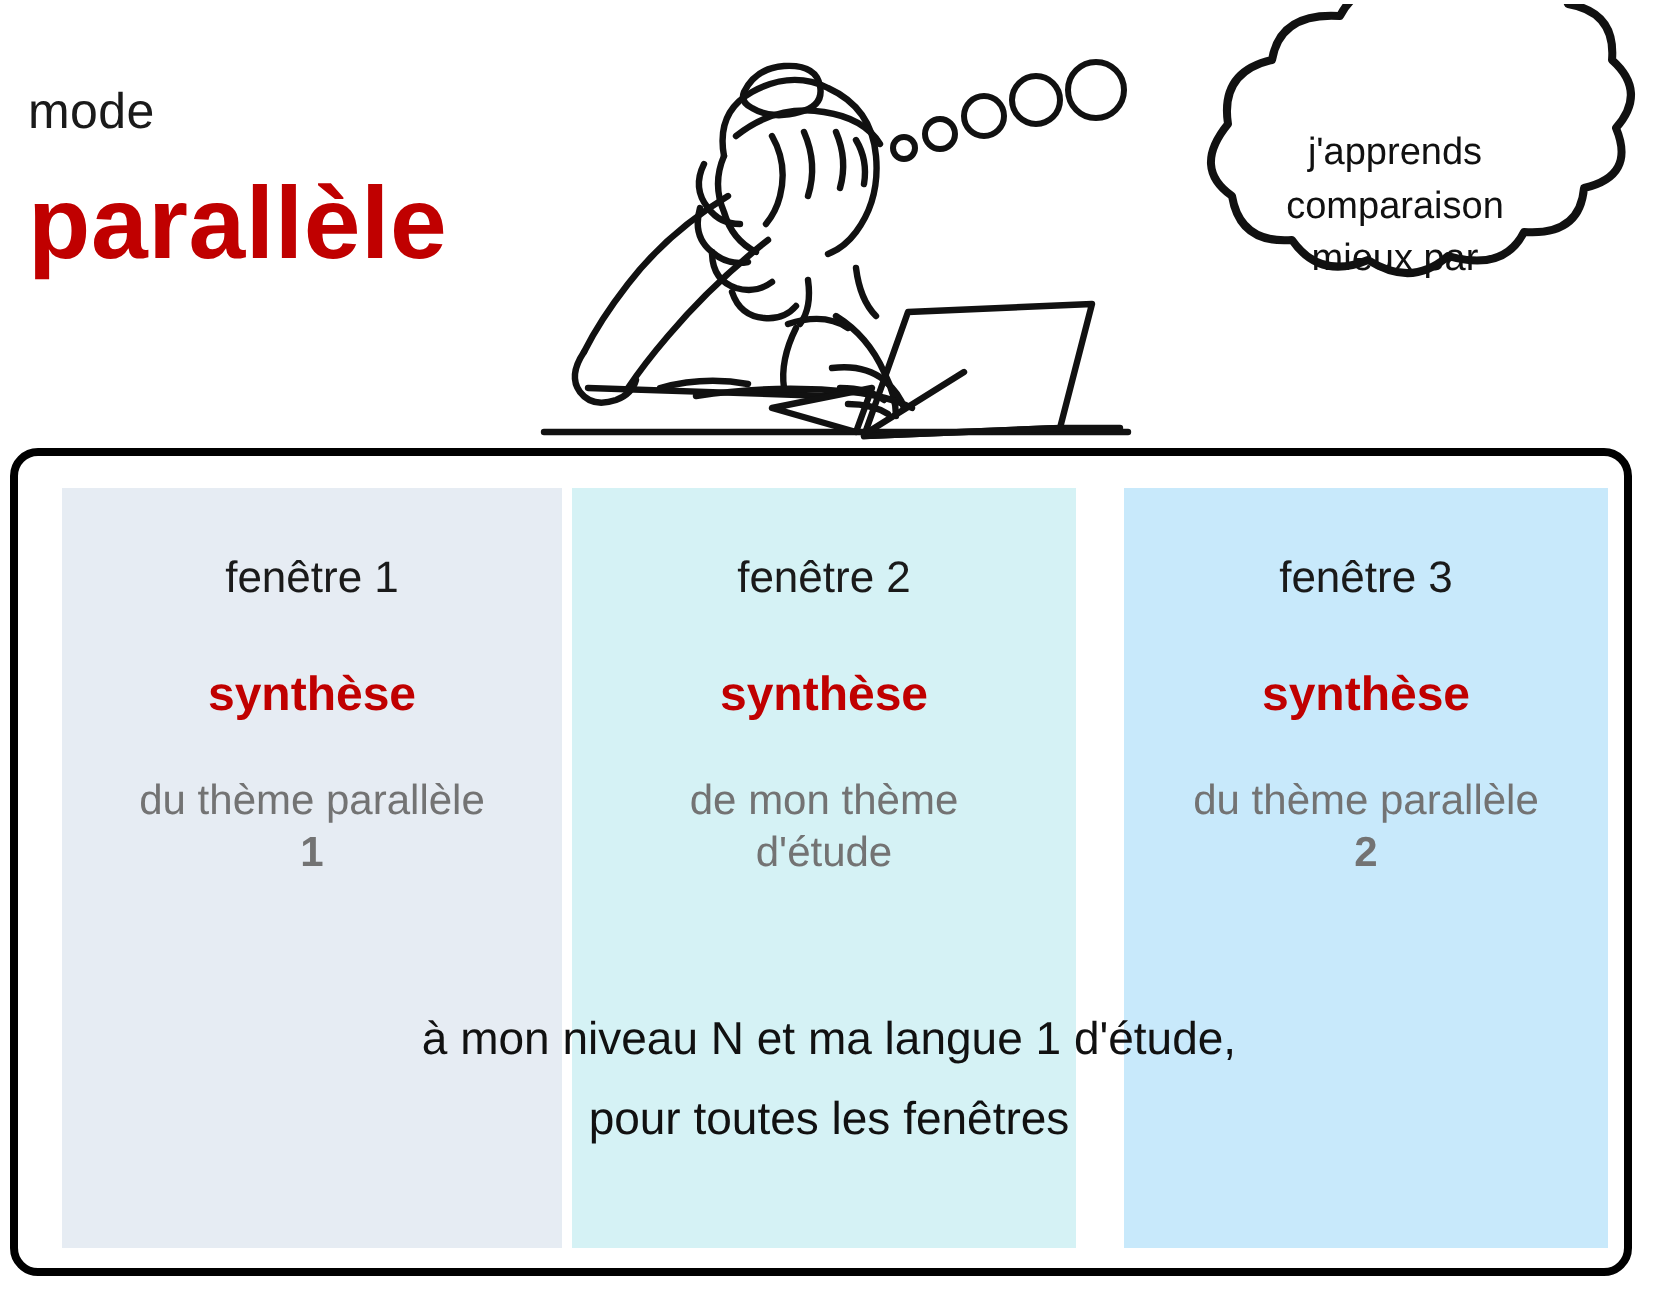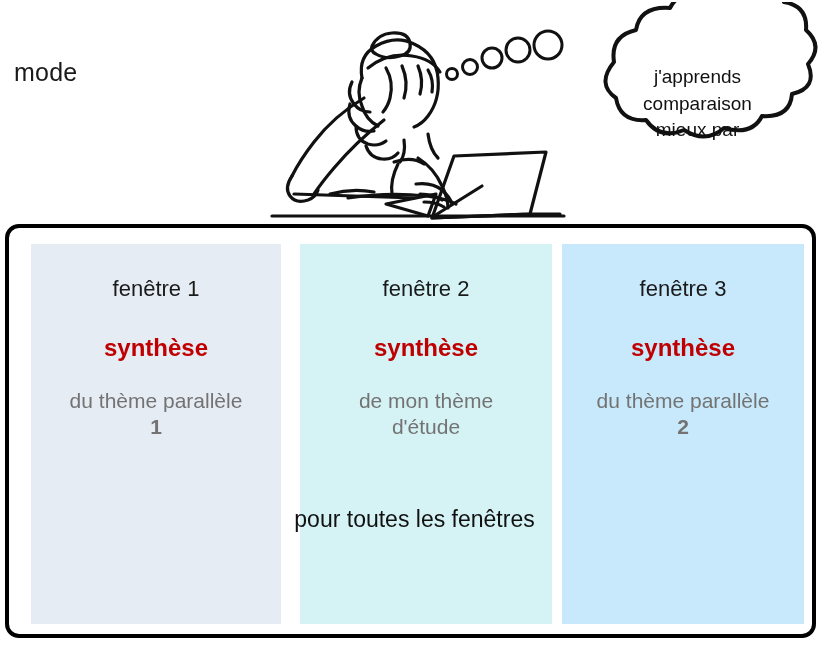--- a/index.html
+++ b/index.html
@@ -26,21 +26,20 @@
   }
 
   #mode-label {
     position: absolute;
     left: 14px;
     top: 44px;
     font-size: 25px;
     color: #1a1a1a;
     letter-spacing: 0.2px;
     line-height: 1;
-    margin-top: 16px;
   }
 
   #mode-title {
     position: absolute;
     left: 14px;
     top: 86px;
     font-size: 51px;
     font-weight: bold;
     color: #c00000;
     letter-spacing: 0.3px;
@@ -107,21 +106,21 @@
     width: 811px;
     height: 414px;
   }
 
   .panel {
     position: absolute;
     top: 16px;
     height: 380px;
   }
   #panel-1 { left: 22px;  width: 250px; }
-  #panel-2 { left: 291px; width: 252px; }
+  #panel-2 { left: 277px; width: 252px; }
   #panel-3 { left: 553px; width: 242px; }
 
   .panel-inner {
     position: relative;
     width: 100%;
     height: 100%;
     padding-top: 34px;
     box-sizing: border-box;
     text-align: center;
   }
@@ -163,20 +162,21 @@
     line-height: 1.72;
   }
 </style>
 </head>
 <body>
 
 <div id="header-area">
 
   <div id="mode-label">mode</div>
 
+  <div id="mode-title">parallèle</div>
 
   <div id="illustration">
     <svg width="300" height="216" viewBox="0 0 300 216" xmlns="http://www.w3.org/2000/svg" fill="none" stroke="#111111" stroke-width="3.2" stroke-linecap="round" stroke-linejoin="round">
 
       <path d="M104 38 q6 -12 20 -13 q16 -1 18 10 q2 10 -10 13 q-14 4 -24 -2 q-6 -3 -4 -8 z"></path>
 
       <path d="M94 70 q-4 -22 14 -32 q20 -11 38 -2 q22 10 24 34 q2 22 -10 38 q-6 8 -14 11"></path>
 
       <path d="M94 70 q-6 14 0 28 q4 14 16 20"></path>
 
@@ -293,16 +293,17 @@
         <div class="panel-subtitle">
           <div>du thème parallèle</div>
           <div class="num">2</div>
         </div>
       </div>
     </div>
 
   </div>
 
   <div id="footer-note">
+    <div class="fline">à mon niveau N  et ma langue 1 d'étude,</div>
     <div class="fline">pour toutes les fenêtres</div>
   </div>
 
 </div>
 
 </body></html>

